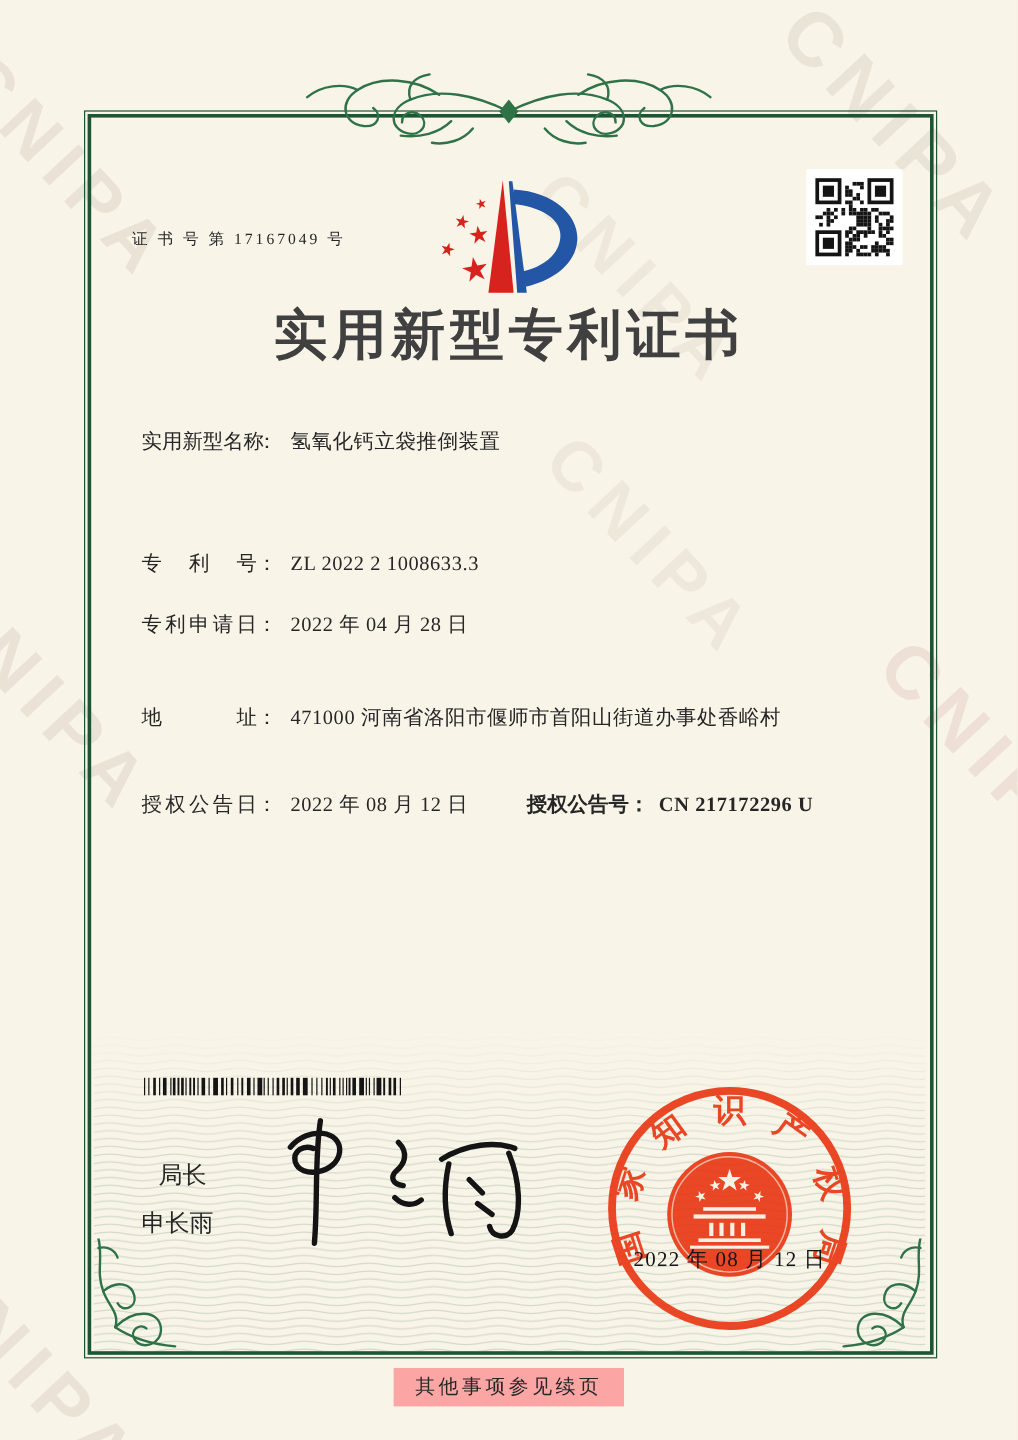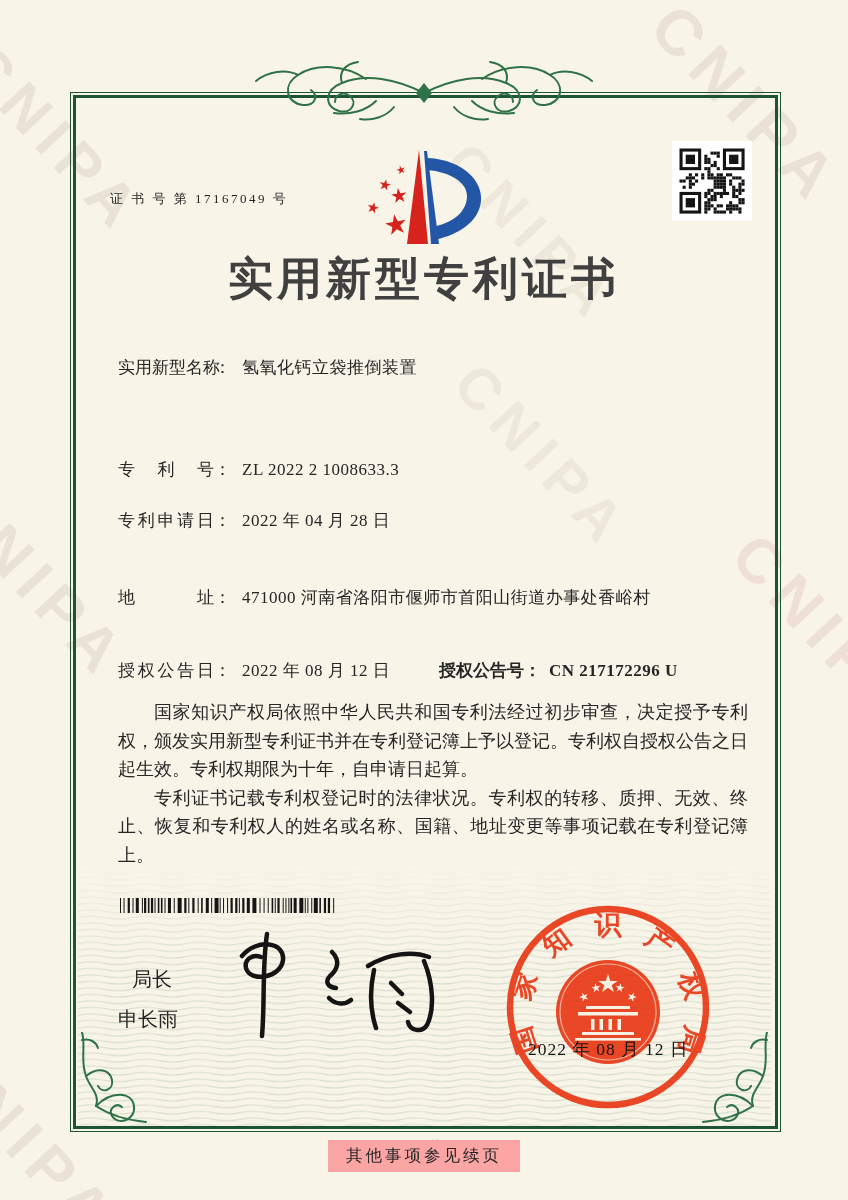--- a/index.html
+++ b/index.html
@@ -279,24 +279,20 @@
   <div class="field-row" style="top:586px;">
     <span class="jlabel">地址</span><span>：</span><span class="fvalue">471000 河南省洛阳市偃师市首阳山街道办事处香峪村</span>
   </div>
   <div class="field-row" style="top:659px;">
     <span class="jlabel">授权公告日</span><span>：</span><span class="fvalue">2022 年 08 月 12 日</span>
     <span class="pair2">
       <span>授权公告号</span><span>：</span><span class="fvalue">CN 217172296 U</span>
     </span>
   </div>
 
-  <div class="body-text">
-    <p>国家知识产权局依照中华人民共和国专利法经过初步审查，决定授予专利权，颁发实用新型专利证书并在专利登记簿上予以登记。专利权自授权公告之日起生效。专利权期限为十年，自申请日起算。</p>
-    <p>专利证书记载专利权登记时的法律状况。专利权的转移、质押、无效、终止、恢复和专利权人的姓名或名称、国籍、地址变更等事项记载在专利登记簿上。</p>
-  </div>
 
   <svg class="barcode" width="218" height="15" viewBox="0 0 218 15">
     <g id="barcode-bars" fill="#151515">
         <rect x="0" y="0" width="1" height="15"></rect>
         <rect x="3.537868780613816" y="0" width="1" height="15"></rect>
         <rect x="7.677742494865201" y="0" width="2.2" height="15"></rect>
         <rect x="12.511251821607004" y="0" width="1" height="15"></rect>
         <rect x="15.788525453297668" y="0" width="3" height="15"></rect>
         <rect x="21.900015966175133" y="0" width="1" height="15"></rect>
         <rect x="24.04558762127794" y="0" width="2.2" height="15"></rect>

